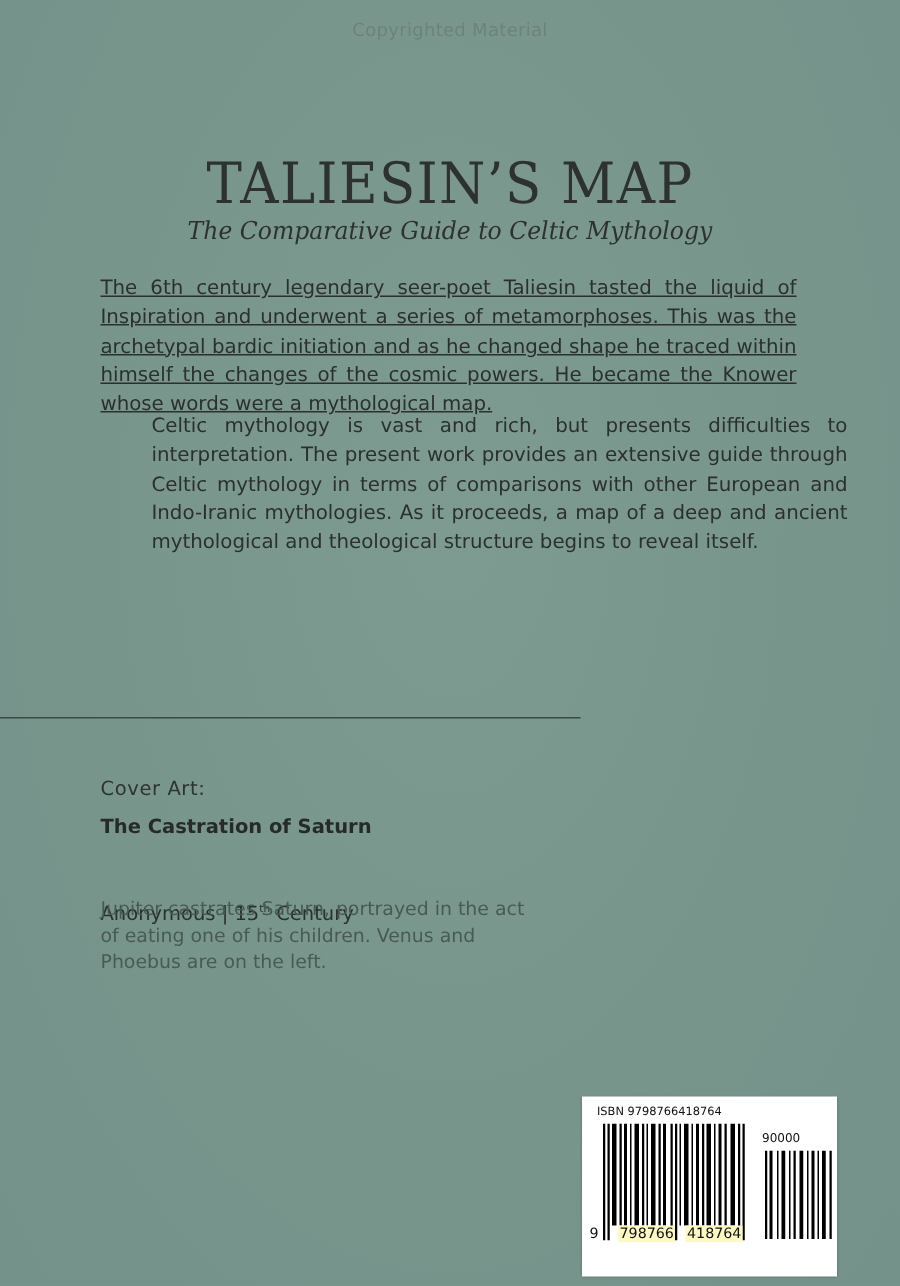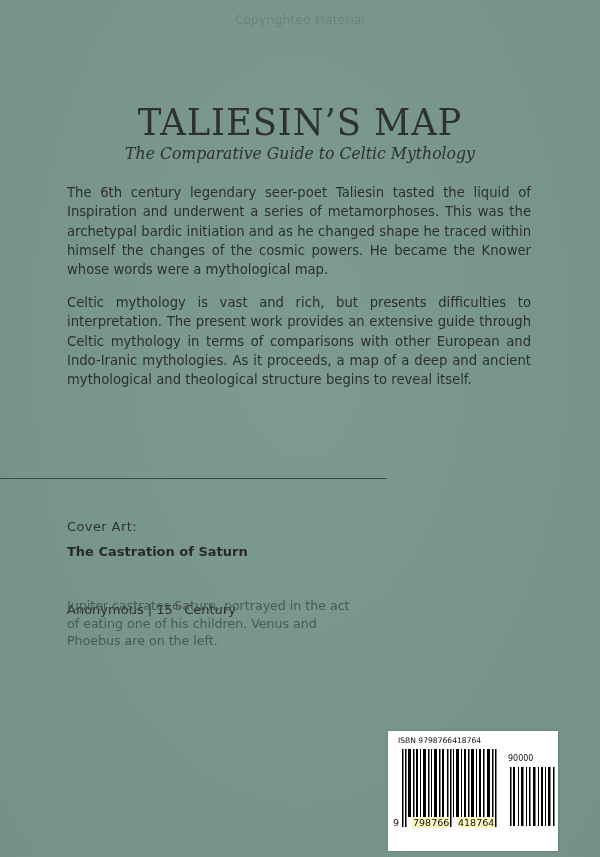--- a/index.html
+++ b/index.html
@@ -27,22 +27,22 @@
   .subtitle {
     position: absolute; top: 144px; left: 0; width: 600px; text-align: center;
     font-family: "DejaVu Serif", serif; font-style: italic; font-size: 16.5px;
     color: #2d312f; transform: scaleX(0.95);
   }
   .blurb {
     position: absolute; left: 67px; width: 464px;
     font-size: 13.2px; line-height: 19.3px; text-align: justify;
     color: #2b302e; margin: 0;
   }
-  .blurb.p1 { top: 183px; }
-  .blurb.p2 { top: 293px; }
+  .blurb.p1 { top: 183px; text-decoration: underline; }
+  .blurb.p2 { top: 275px; margin-left: 34px; }
   .rule {
     position: absolute; top: 478px; left: 0; width: 387px; height: 1px;
     background: #3c4844;
   }
   .cover-art-label {
     position: absolute; top: 519px; left: 67px; font-size: 13px; color: #2d3431;
     letter-spacing: 0.4px;
   }
   .art-title {
     position: absolute; top: 544px; left: 67px; font-size: 13px; font-weight: bold; color: #262b29;

